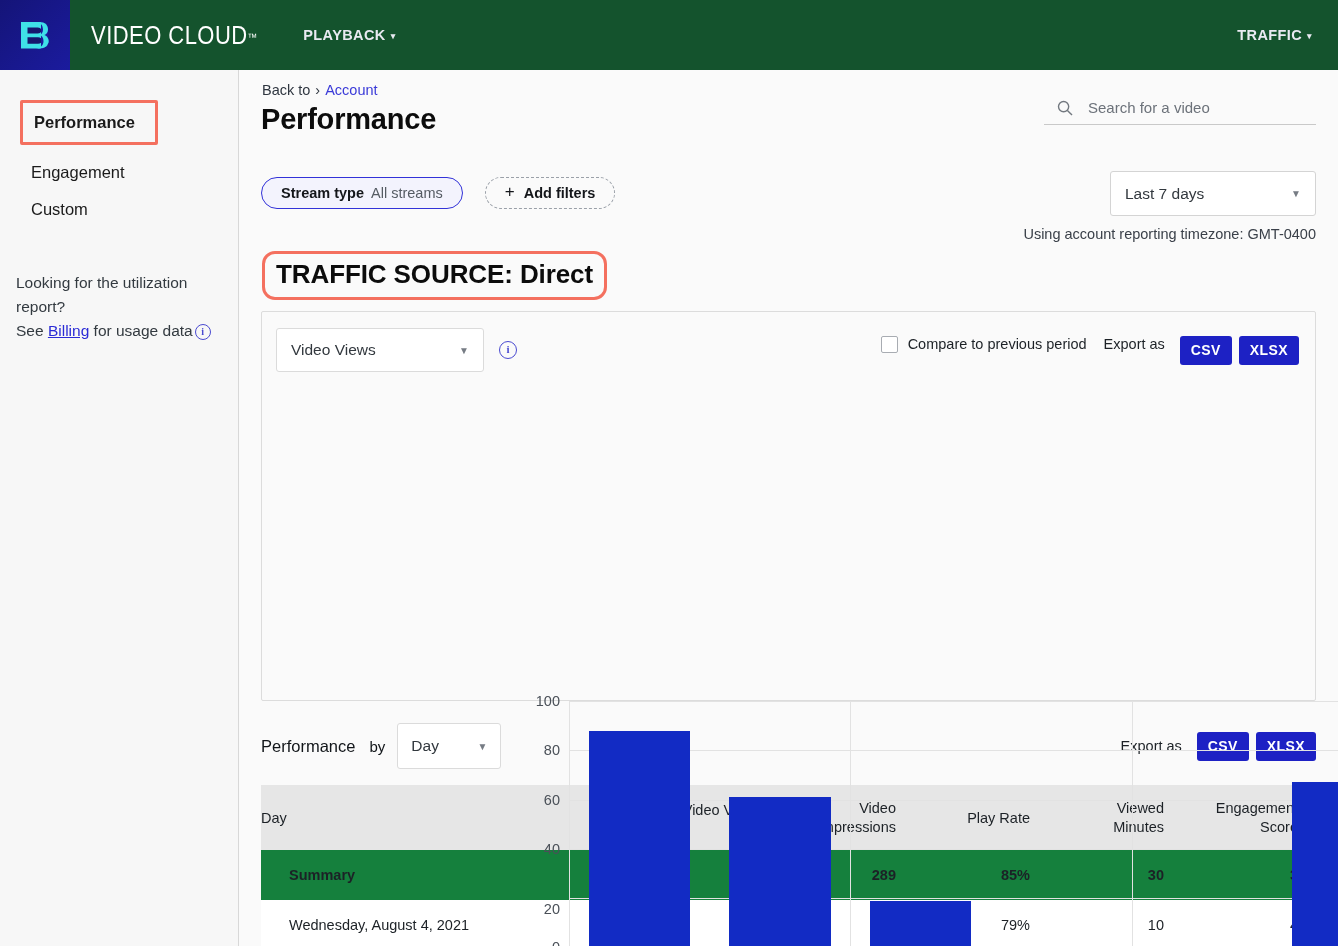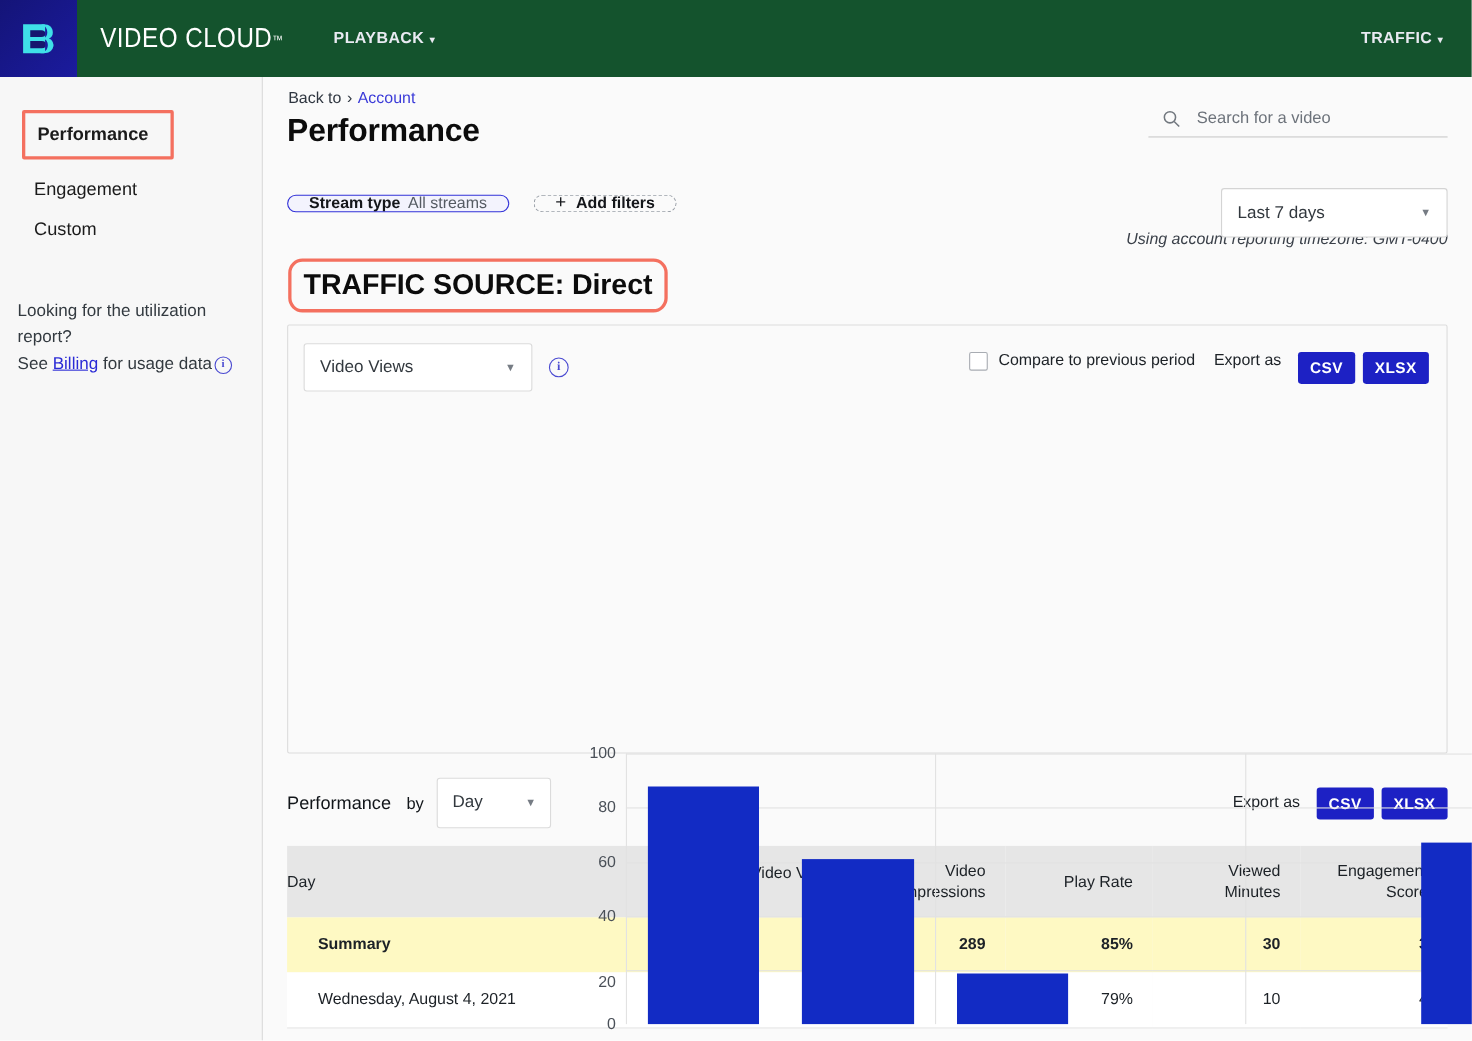--- a/index.html
+++ b/index.html
@@ -213,21 +213,21 @@
 
   
   .filters-row {
     display: flex;
     align-items: center;
     margin-top: 41px;
     position: relative;
   }
   .pill {
     border-radius: 20px;
-    height: 16px;
+    height: 32px;
     display: inline-flex;
     align-items: center;
     padding: 0 19px;
     font-size: 14.5px;
     box-sizing: border-box;
     cursor: pointer;
   }
   .pill-stream {
     border: 1.6px solid #3232d8;
     background: #f3f3fd;
@@ -265,21 +265,20 @@
     font-size: 15.5px;
     color: #32383e;
     cursor: pointer;
   }
   .daterange .caret2 { color: #767c84; font-size: 10px; }
   .tz-note {
     text-align: right;
     font-size: 14.5px;
     color: #3a4049;
     margin-top: 17px;
-    font-style: italic;
   }
 
   
   .traffic-box {
     display: inline-block;
     border: 3px solid #f4705f;
     border-radius: 13px;
     padding: 7px 11px 9px 11px;
     margin-top: 9px;
     margin-left: 1px;
@@ -473,21 +472,21 @@
     font-size: 14.5px;
     color: #1c2126;
     padding: 0 18px 0 0;
     height: 50px;
     text-align: right;
   }
   tbody td.col-day {
     text-align: left;
     padding-left: 28px;
   }
-  tr.summary { background: #fef9c3; }
+  tr.summary { background: #15803d; }
   tr.summary td { font-weight: 700; }
   tr.datarow { background: #ffffff; border-bottom: 1px solid #e4e4e4; }
 </style>
 </head>
 <body>
 
 <div class="topbar">
   <div class="logo-tile">
     <svg class="logo-b" viewBox="0 0 40 40">
       <path d="M6 7 L24 7 C30 7 33 10 33 14.5 C33 17.5 31.5 19.3 29.4 20 C31.6 20.7 33.5 22.7 33.5 26 C33.5 30.6 30 33.5 24.5 33.5 L6 33.5 Z" fill="#3fe0e8"></path>

